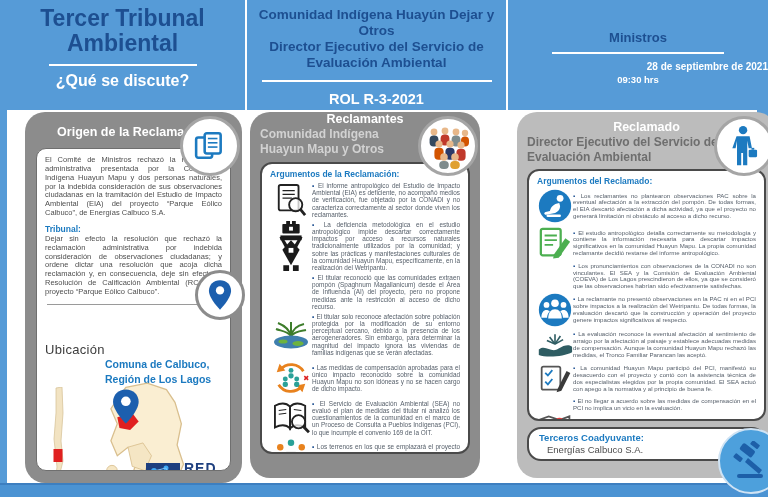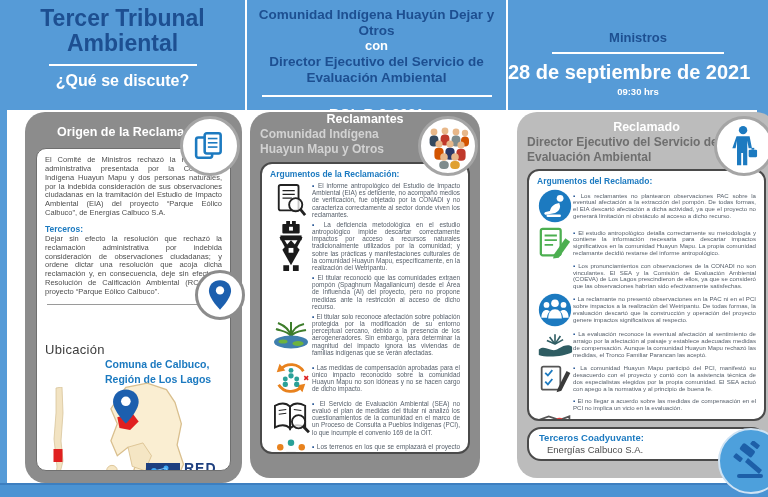--- a/index.html
+++ b/index.html
@@ -12,21 +12,21 @@
   .band-right{flex:1;box-sizing:border-box;}
   .tt-title{color:#1d4f91;font-weight:bold;font-size:23px;line-height:1.08;text-align:center;padding-top:6px;}
   .tt-div{width:148px;height:2px;background:#fff;margin:8px auto 6px;}
   .tt-sub{color:#fff;font-weight:bold;font-size:16px;text-align:center;}
   .bc-party{color:#1d4f91;font-weight:bold;font-size:13.5px;line-height:1.18;text-align:center;padding-top:7px;}
   .bc-con{color:#fff;font-weight:bold;font-size:13px;line-height:1.15;text-align:center;}
   .bc-div{width:230px;height:2px;background:#fff;margin:9px auto 9px;}
   .bc-rol{color:#fff;font-weight:bold;font-size:14.5px;text-align:center;}
   .br-title{color:#1d4f91;font-weight:bold;font-size:13px;text-align:center;padding-top:30px;}
   .br-div{width:172px;height:2px;background:#fff;margin:7px auto 7px;}
-  .br-date{color:#fff;font-weight:bold;font-size:20px;text-align:left;}
+  .br-date{color:#fff;font-weight:bold;font-size:10px;text-align:right;}
   .br-time{color:#fff;font-weight:bold;font-size:9.5px;text-align:center;margin-top:2px;}
   
   .side-l{position:absolute;left:0;top:110px;width:7px;height:387px;background:#569bd7;}
   .side-r{position:absolute;right:0;top:110px;width:11px;height:387px;background:#569bd7;}
   .footer-bar{position:absolute;left:0;bottom:0;width:768px;height:12px;background:#4b93d3;border-top:2px solid #3d7fc0;z-index:5;}
   
   .col{position:absolute;border-radius:20px;box-sizing:border-box;}
   .col-left {left:25px;top:112px;width:217px;height:371px;background:#8c8c8c;}
   .col-mid  {left:250px;top:112px;width:230px;height:366px;background:#8c8c8c;padding:0 10px;}
   .col-right{left:517px;top:112px;width:259px;height:366px;background:#bcbcbc;padding:8px 10px;}
@@ -76,21 +76,20 @@
 <div class="page">
 
   <div class="band">
     <div class="band-left">
       <div class="tt-title">Tercer Tribunal Ambiental</div>
       <div class="tt-div"></div>
       <div class="tt-sub">¿Qué se discute?</div>
     </div>
     <div class="band-center">
       <div class="bc-party">Comunidad Indígena Huayún Dejar y Otros</div>
-      <div class="bc-con">con</div>
       <div class="bc-party" style="padding-top:0;">Director Ejecutivo del Servicio de Evaluación Ambiental</div>
       <div class="bc-div"></div>
       <div class="bc-rol">ROL R-3-2021</div>
     </div>
     <div class="band-right">
       <div class="br-title">Ministros</div>
       <div class="br-div"></div>
       <div class="br-date">28 de septiembre de 2021</div>
       <div class="br-time">09:30 hrs</div>
     </div>
@@ -107,21 +106,21 @@
         <rect x="2" y="6" width="15" height="19" rx="2" fill="#fff" stroke="#1c7ac0" stroke-width="2.4"></rect>
         <rect x="10" y="2" width="15" height="19" rx="2" fill="#fff" stroke="#1c7ac0" stroke-width="2.4"></rect>
         <line x1="13" y1="7" x2="22" y2="7" stroke="#1c7ac0" stroke-width="1.5"></line>
         <line x1="13" y1="11" x2="22" y2="11" stroke="#1c7ac0" stroke-width="1.5"></line>
         <line x1="13" y1="15" x2="22" y2="15" stroke="#1c7ac0" stroke-width="1.5"></line>
       </svg>
     </div>
 
     <div class="origin-panel">
       <p class="body-text">El Comité de Ministros rechazó la reclamación administrativa presentada por la Comunidad Indígena Huayun Mapu y dos personas naturales, por la indebida consideración de sus observaciones ciudadanas en la tramitación del Estudio de Impacto Ambiental (EIA) del proyecto “Parque Eólico Calbuco”, de Energías Calbuco S.A.</p>
-      <p class="req-label">Terceros:</p>
+      <p class="req-label">Tribunal:</p>
       <p class="body-text">Dejar sin efecto la resolución que rechazó la reclamación administrativa por indebida consideración de observaciones ciudadanas; y ordene dictar una resolución que acoja dicha reclamación y, en consecuencia, deje sin efecto la Resolución de Calificación Ambiental (RCA) del proyecto “Parque Eólico Calbuco”.</p>
       <div class="hr-thin"></div>
       <div class="ubi-label">Ubicación</div>
       <div class="ubi-value">Comuna de Calbuco,</div>
       <div class="ubi-value">Región de Los Lagos</div>
 
       <div class="map-zone">
         <svg class="chile-svg" width="24" height="120" viewBox="0 0 20 120">
           <path d="M7,1 L13,0 L14,26 L12,54 L14,74 L10,90 L14,97 L9,118 L5,104 L8,80 L5,52 L7,26 Z" fill="#f2e3c2" stroke="#d8c49a" stroke-width="0.8"></path>
           <rect x="4.5" y="62" width="9" height="13" fill="#e02020"></rect>

